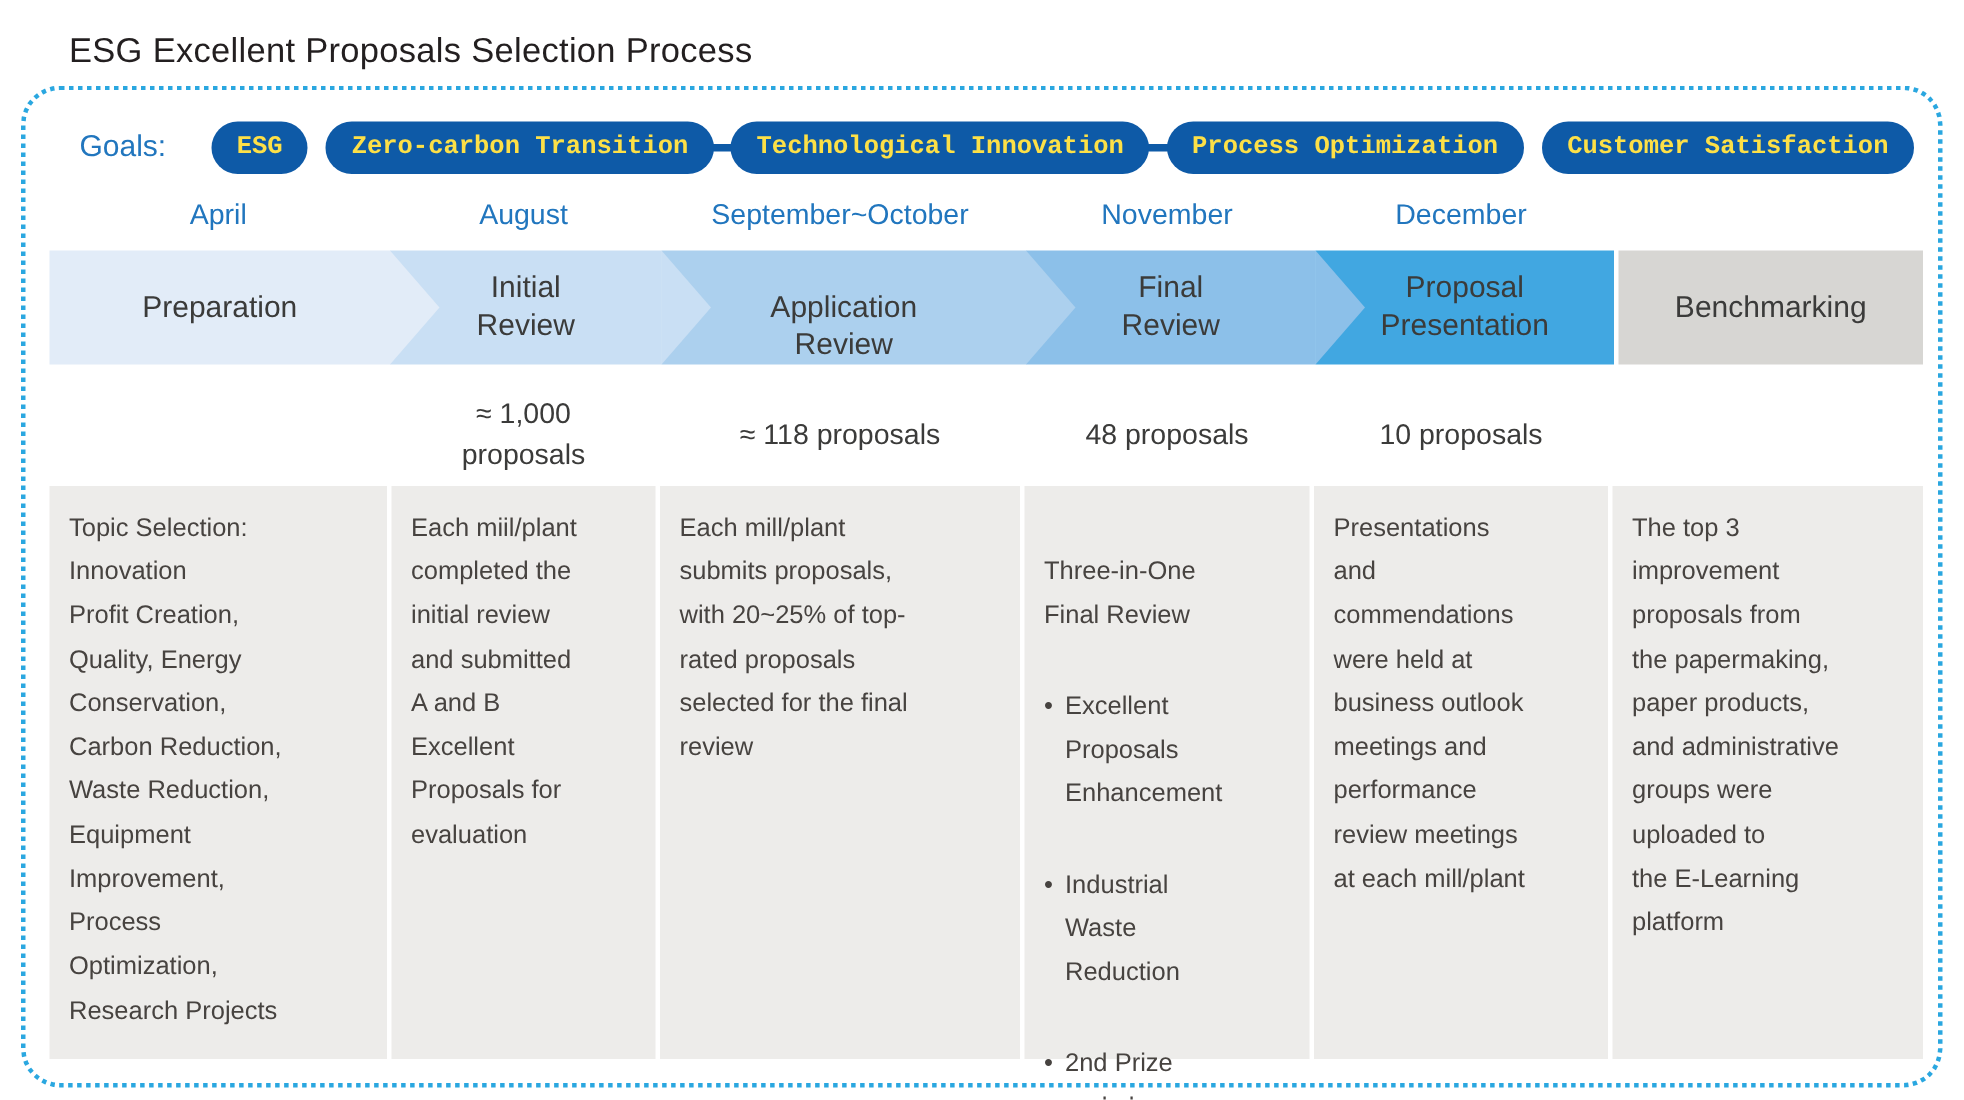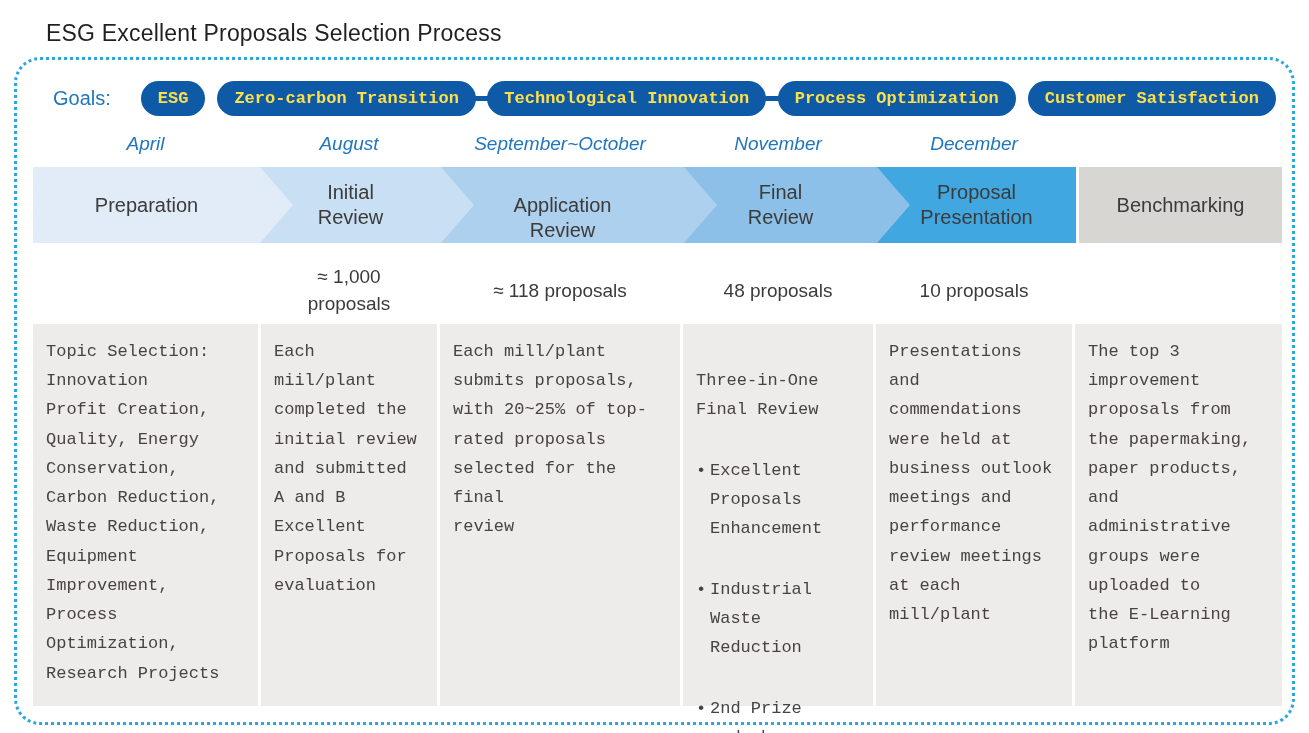--- a/index.html
+++ b/index.html
@@ -30,21 +30,21 @@
     white-space:nowrap;
     font-family:Liberation Mono, monospace;
   }
   .connector{z-index:0;width:38px;height:5px;margin:0 -14px;background:var(--pill_bg,#0E5AA7);}
   
   .grid{
     display:grid;
     grid-template-columns:225px 176px 240px 190px 196px 207px;
     column-gap:3px;
   }
-  .months{margin-top:17px;height:25px;font-style:italic;}
+  .months{margin-top:17px;height:25px;}
   .month{
     color:var(--accent,#2176BE);font-size:19px;text-align:center;
   }
   
   .chevrons{position:relative;margin-top:9px;height:80px;padding-left:24px;}
   .seg{
     position:absolute;top:0;height:76px;
     display:flex;align-items:center;justify-content:center;
     color:var(--step_text,#3B3B3A);font-size:20px;line-height:1.25;
     text-align:center;white-space:pre-line;
@@ -70,21 +70,20 @@
     color:var(--step_text,#3B3B3A);font-size:19px;text-align:center;
     white-space:pre-line;line-height:1.4;
   }
   
   .boxes{margin-top:2px;}
   .box{
     background:var(--box_bg,#EDECEA);height:382px;box-sizing:border-box;
     padding:13px 12px 0 13px;
     color:var(--box_text,#474340);font-size:17px;line-height:1.72;
     white-space:pre-line;
-    font-family:Liberation Mono, monospace;
   }
   .box .intro{white-space:pre-line;}
   .bullet{
     position:relative;padding-left:14px;white-space:pre-line;margin-top:2px;
   }
   .bullet::before{content:"\2022";position:absolute;left:0;top:0;}
 </style>
 </head>
 <body>
 

